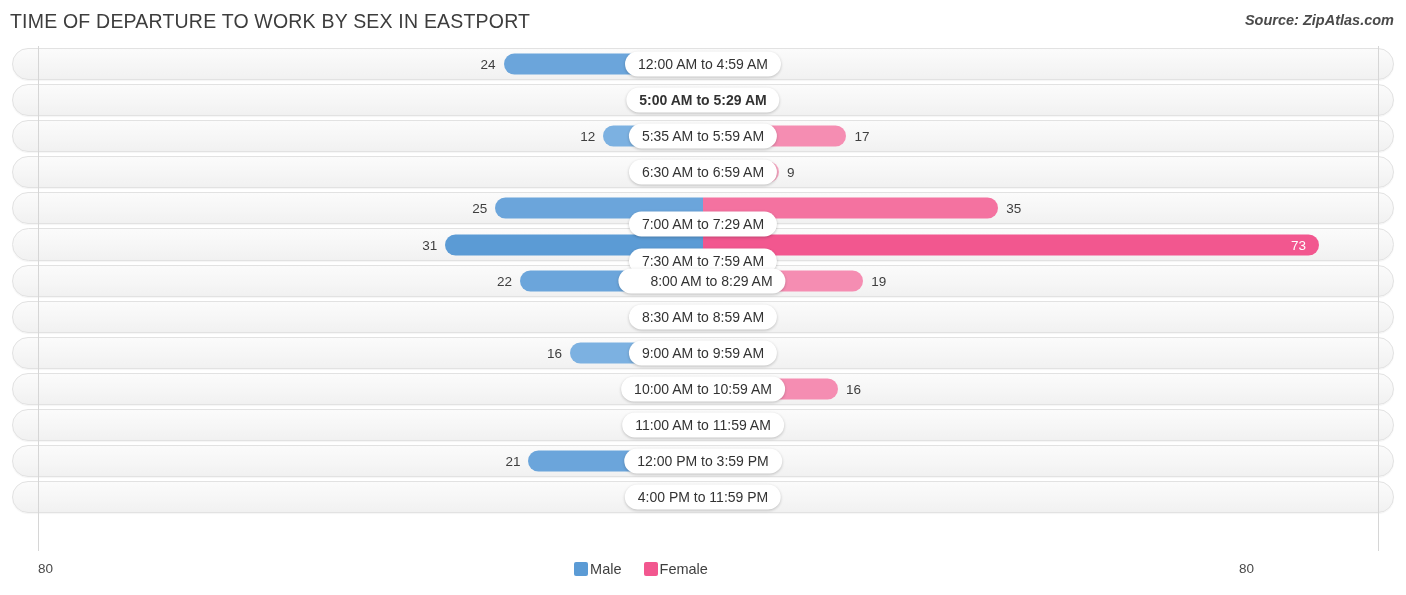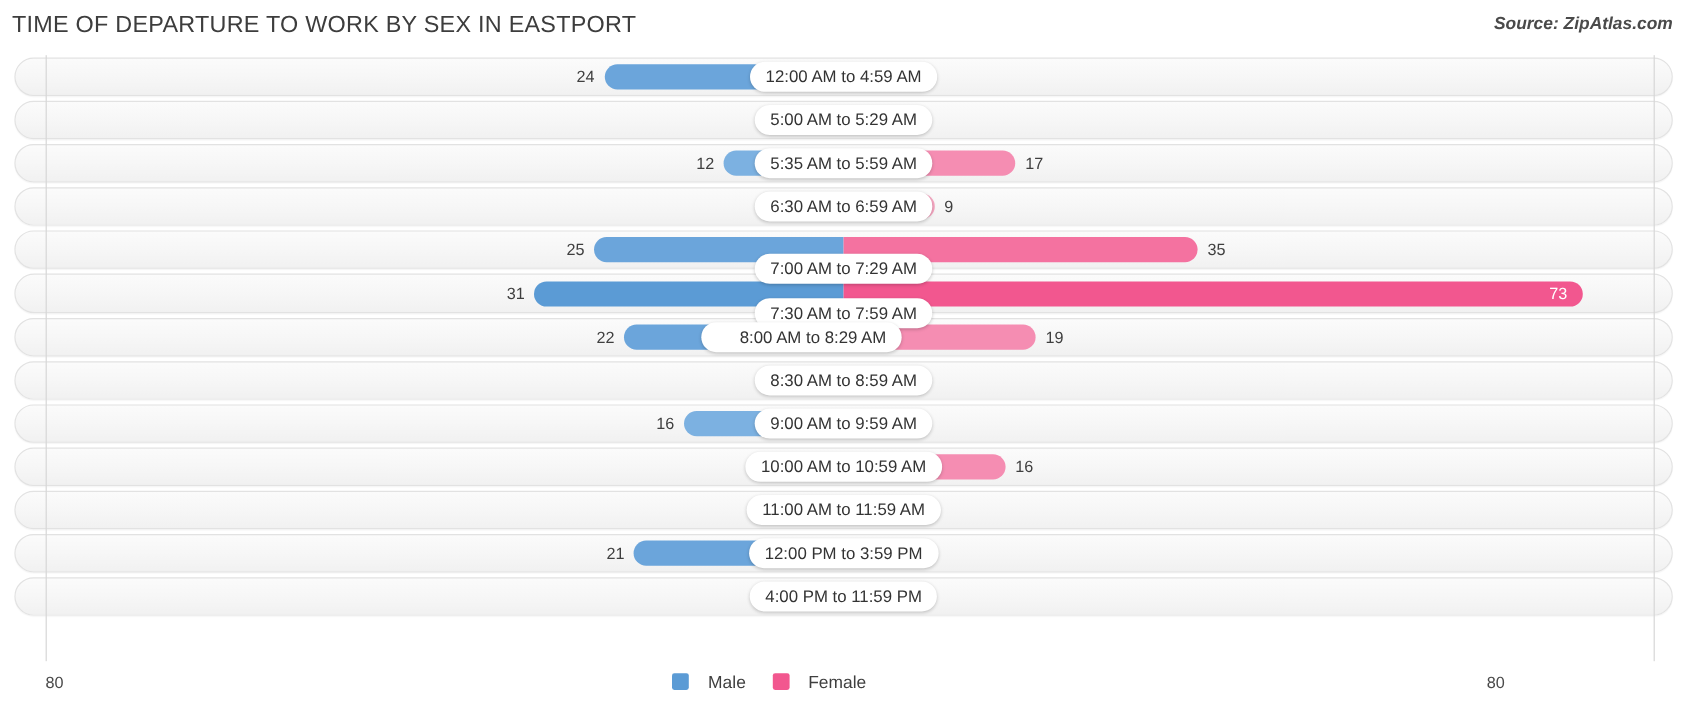--- a/index.html
+++ b/index.html
@@ -159,22 +159,22 @@
     left: 0;
     right: 0;
     top: 10px;
     display: flex;
     justify-content: center;
     align-items: center;
     gap: 22px;
   }
   .legend-item {
     display: flex;
-    align-items: flex-start;
-    gap: 16px;
+    align-items: center;
+    gap: 2px;
     font-size: 14.5px;
     color: #3f3f3f;
   }
   .swatch {
     width: 14px;
     height: 14px;
     border-radius: 2px;
     display: inline-block;
   }
 </style>
@@ -197,21 +197,21 @@
         <div class="val left" style="right: 910.5px;">24</div>
         <div class="val right" style="left: 767px;">0</div>
         <div class="pill" style="left: 703px;">12:00 AM to 4:59 AM</div>
       </div>
       <div class="row">
         <div class="track"></div>
         <div class="bar male" style="left: 647px; width: 56px; background: rgb(164, 200, 233);"></div>
         <div class="bar female" style="left: 703px; width: 56px; background: rgb(247, 167, 194);"></div>
         <div class="val left" style="right: 767px;">5</div>
         <div class="val right" style="left: 767px;">3</div>
-        <div class="pill" style="left: 703px;">5:00 AM to 5:29 AM</div>
+        <div class="pill" style="left: 703px; font-weight: bold;">5:00 AM to 5:29 AM</div>
       </div>
       <div class="row">
         <div class="track"></div>
         <div class="bar male" style="left: 603.25px; width: 99.75px; background: rgb(124, 177, 225);"></div>
         <div class="bar female" style="left: 703px; width: 143.438px; background: rgb(245, 141, 178);"></div>
         <div class="val left" style="right: 810.75px;">12</div>
         <div class="val right" style="left: 854.438px;">17</div>
         <div class="pill" style="left: 703px;">5:35 AM to 5:59 AM</div>
       </div>
       <div class="row">
@@ -237,21 +237,21 @@
         <div class="val left" style="right: 968.688px;">31</div>
         <div class="val right inside" style="left: 1290.94px;">73</div>
         <div class="pill" style="left: 703px; margin-top: 16px;">7:30 AM to 7:59 AM</div>
       </div>
       <div class="row">
         <div class="track"></div>
         <div class="bar male" style="left: 520.125px; width: 182.875px; background: rgb(107, 165, 219);"></div>
         <div class="bar female" style="left: 703px; width: 160.312px; background: rgb(245, 141, 178);"></div>
         <div class="val left" style="right: 893.875px;">22</div>
         <div class="val right" style="left: 871.312px;">19</div>
-        <div class="pill" style="left: 668px; padding-left: 32px;">8:00 AM to 8:29 AM</div>
+        <div class="pill" style="left: 702px; padding-left: 32px;">8:00 AM to 8:29 AM</div>
       </div>
       <div class="row">
         <div class="track"></div>
         <div class="bar male" style="left: 644.812px; width: 58.1875px; background: rgb(164, 200, 233);"></div>
         <div class="bar female" style="left: 703px; width: 56px; background: rgb(247, 167, 194);"></div>
         <div class="val left" style="right: 769.188px;">7</div>
         <div class="val right" style="left: 767px;">0</div>
         <div class="pill" style="left: 703px;">8:30 AM to 8:59 AM</div>
       </div>
       <div class="row">

